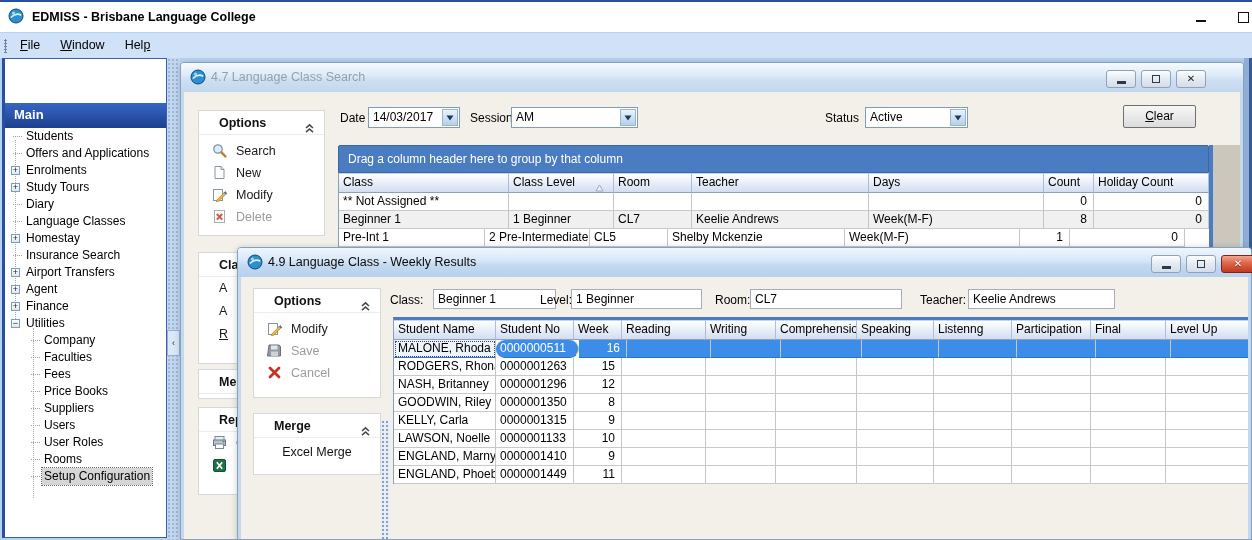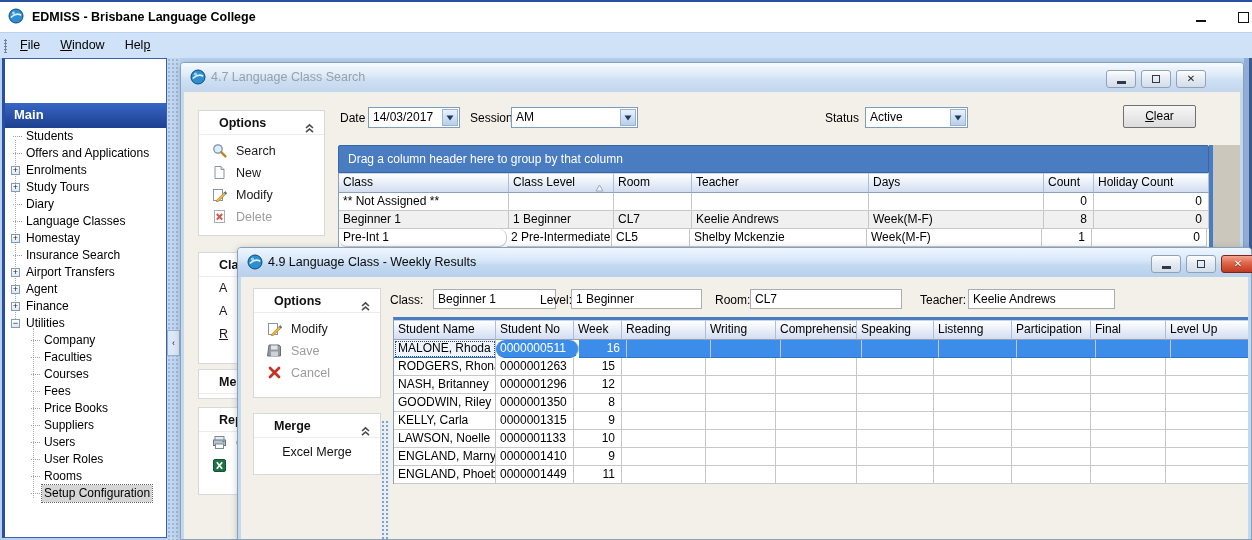--- a/index.html
+++ b/index.html
@@ -208,24 +208,20 @@
           <div class="trow lvl1">
             <span class="stub"></span>
             <span class="lbl">Company</span>
           </div>
           <div class="trow lvl1">
             <span class="stub"></span>
             <span class="lbl">Faculties</span>
           </div>
           <div class="trow lvl1">
             <span class="stub"></span>
-            <span class="lbl">Courses</span>
-          </div>
-          <div class="trow lvl1">
-            <span class="stub"></span>
             <span class="lbl">Fees</span>
           </div>
           <div class="trow lvl1">
             <span class="stub"></span>
             <span class="lbl">Price Books</span>
           </div>
           <div class="trow lvl1">
             <span class="stub"></span>
             <span class="lbl">Suppliers</span>
           </div>
@@ -372,21 +368,21 @@
             <div class="gr alt">
               <div class="gc" style="width: 170px;">Beginner 1</div>
               <div class="gc" style="width: 105px;">1 Beginner</div>
               <div class="gc" style="width: 78px;">CL7</div>
               <div class="gc" style="width: 177px;">Keelie Andrews</div>
               <div class="gc" style="width: 175px;">Week(M-F)</div>
               <div class="gc num" style="width: 50px;">8</div>
               <div class="gc num" style="width: 115px;">0</div>
             </div>
             <div class="gr">
-              <div class="gc" style="width: 168px; border-radius: 8px;">Pre-Int 1</div>
+              <div class="gc" style="width: 146px;">Pre-Int 1</div>
               <div class="gc" style="width: 105px;">2 Pre-Intermediate</div>
               <div class="gc" style="width: 78px;">CL5</div>
               <div class="gc" style="width: 177px;">Shelby Mckenzie</div>
               <div class="gc" style="width: 175px;">Week(M-F)</div>
               <div class="gc num" style="width: 50px;">1</div>
               <div class="gc num" style="width: 115px;">0</div>
             </div>
           </div>
         <div class="strip-blue"></div>
         <div class="strip-gray"></div>

